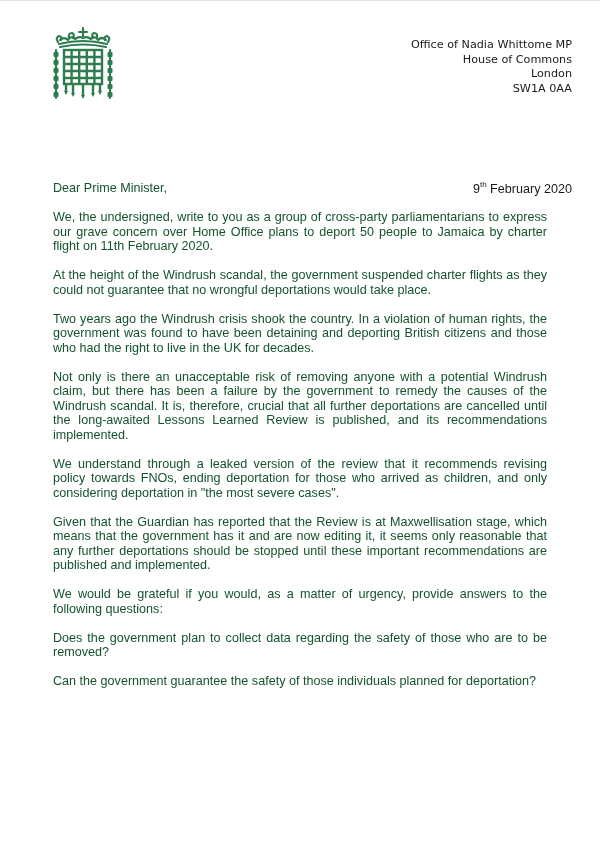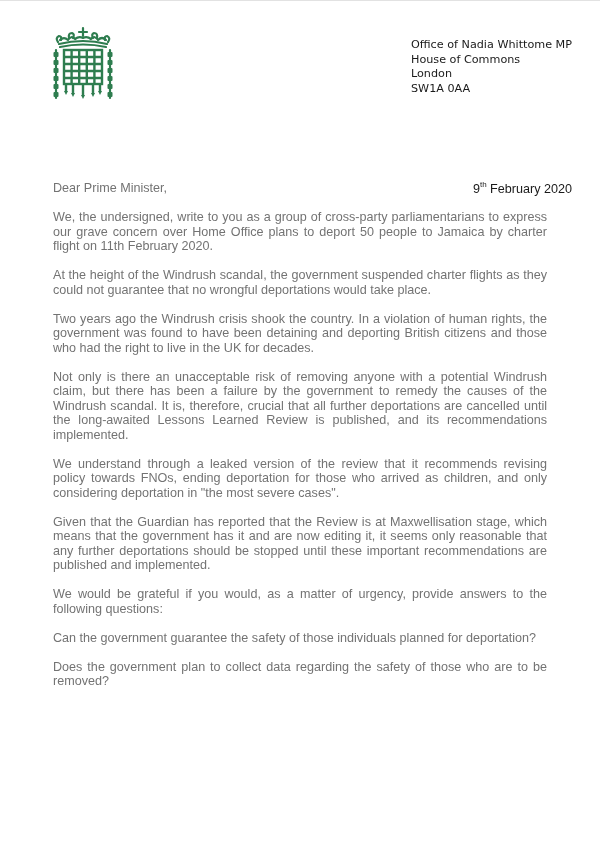--- a/index.html
+++ b/index.html
@@ -25,20 +25,21 @@
     position: absolute;
     left: 52px;
     top: 26px;
     width: 62px;
     height: 76px;
   }
   .address {
     position: absolute;
     right: 28px;
     top: 38px;
+    text-align: right;
     font-family: "DejaVu Sans", sans-serif;
     font-size: 11.2px;
     line-height: 14.6px;
     color: #1a1a1a;
   }
   .address div { white-space: nowrap; }
   .date {
     position: absolute;
     right: 28px;
     top: 141px;
@@ -52,21 +53,21 @@
     position: relative;
     top: -1px;
   }
   .body-text {
     position: absolute;
     left: 53px;
     top: 181px;
     width: 494px;
     font-size: 12.6px;
     line-height: 14.5px;
-    color: #737373;
+    color: #14532d;
   }
   .body-text p {
     margin: 0 0 14.5px 0;
     text-align: justify;
   }
   .body-text p.left { text-align: left; }
 </style>
 </head>
 <body>
 
@@ -130,15 +131,15 @@
 
 <div class="body-text">
   <p class="left">Dear Prime Minister,</p>
   <p>We, the undersigned, write to you as a group of cross-party parliamentarians to express our grave concern over Home Office plans to deport 50 people to Jamaica by charter flight on 11th February 2020.</p>
   <p>At the height of the Windrush scandal, the government suspended charter flights as they could not guarantee that no wrongful deportations would take place.</p>
   <p>Two years ago the Windrush crisis shook the country. In a violation of human rights, the government was found to have been detaining and deporting British citizens and those who had the right to live in the UK for decades.</p>
   <p>Not only is there an unacceptable risk of removing anyone with a potential Windrush claim, but there has been a failure by the government to remedy the causes of the Windrush scandal. It is, therefore, crucial that all further deportations are cancelled until the long-awaited Lessons Learned Review is published, and its recommendations implemented.</p>
   <p>We understand through a leaked version of the review that it recommends revising policy towards FNOs, ending deportation for those who arrived as children, and only considering deportation in "the most severe cases".</p>
   <p>Given that the Guardian has reported that the Review is at Maxwellisation stage, which means that the government has it and are now editing it, it seems only reasonable that any further deportations should be stopped until these important recommendations are published and implemented.</p>
   <p>We would be grateful if you would, as a matter of urgency, provide answers to the following questions:</p>
+  <p>Does the government plan to collect data regarding the safety of those who are to be removed?</p>
   <p>Can the government guarantee the safety of those individuals planned for deportation?</p>
-  <p>Does the government plan to collect data regarding the safety of those who are to be removed?</p>
 </div>
 
 </body></html>

